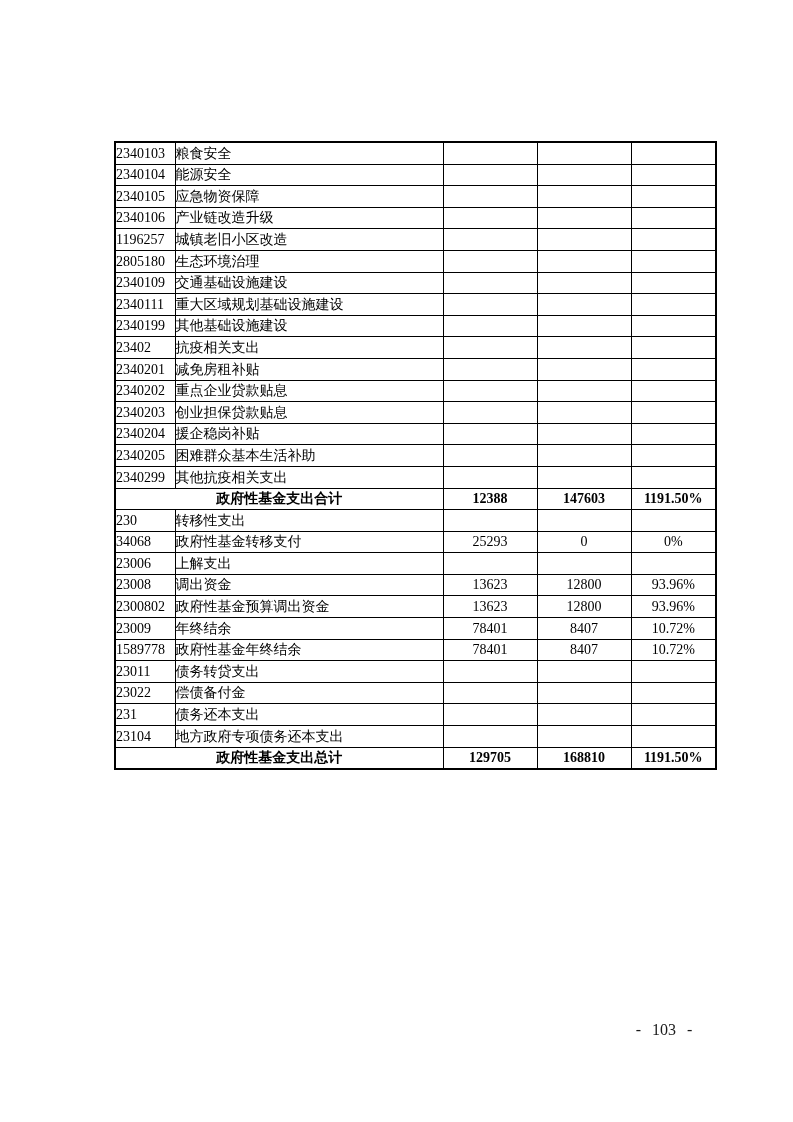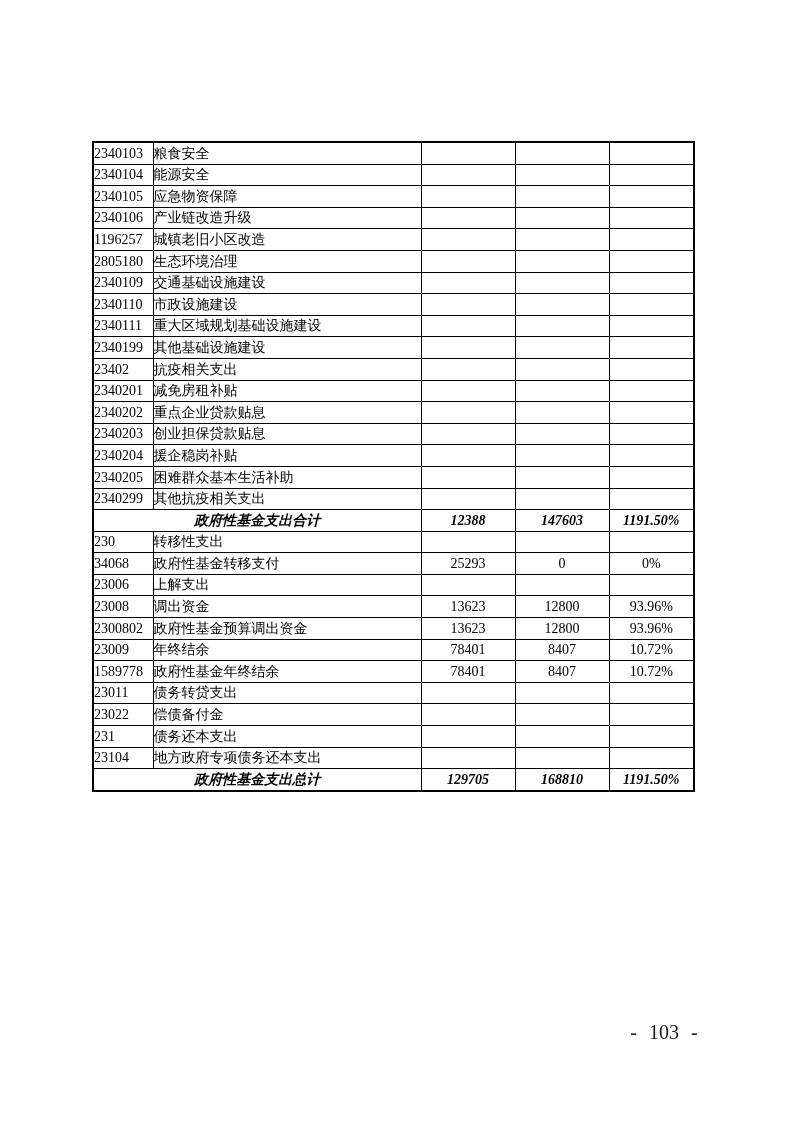--- a/index.html
+++ b/index.html
@@ -10,21 +10,21 @@
     position: relative;
     width: 793px;
     height: 1122px;
     background: #ffffff;
     font-family: "Liberation Serif", "DejaVu Serif", serif;
     color: #000000;
     overflow: hidden;
   }
   .table-wrap {
     position: absolute;
-    left: 92px;
+    left: 114px;
     top: 141px;
   }
   table.budget-table {
     border-collapse: collapse;
     table-layout: fixed;
     width: 601px;
     border: 2px solid #000000;
   }
   table.budget-table td {
     border: 1px solid #000000;
@@ -32,29 +32,29 @@
     padding: 0;
     font-size: 14px;
     line-height: 1.1;
     vertical-align: middle;
     white-space: nowrap;
     overflow: hidden;
   }
   td.c-code { padding-left: 4px; }
   td.c-name { padding-left: 6px; }
   td.c-num  { text-align: center; }
-  tr.summary td { font-weight: bold; font-style: italic; }
+  tr.summary td { font-weight: bold; }
   td.c-merged { text-align: center; font-weight: bold; }
   .page-number {
     position: absolute;
     top: 1021px;
     left: 628px;
     width: 72px;
     text-align: center;
-    font-size: 20px;
+    font-size: 16px;
     word-spacing: 7px;
     color: #1a1a1a;
   }
 </style>
 </head>
 <body>
 
 <div class="table-wrap">
   <table class="budget-table">
     <colgroup>
@@ -108,27 +108,20 @@
           <td class="c-num"></td>
         </tr>
         <tr>
           <td class="c-code">2340109</td>
           <td class="c-name">交通基础设施建设</td>
           <td class="c-num"></td>
           <td class="c-num"></td>
           <td class="c-num"></td>
         </tr>
         <tr>
-          <td class="c-code">2340110</td>
-          <td class="c-name">市政设施建设</td>
-          <td class="c-num"></td>
-          <td class="c-num"></td>
-          <td class="c-num"></td>
-        </tr>
-        <tr>
           <td class="c-code">2340111</td>
           <td class="c-name">重大区域规划基础设施建设</td>
           <td class="c-num"></td>
           <td class="c-num"></td>
           <td class="c-num"></td>
         </tr>
         <tr>
           <td class="c-code">2340199</td>
           <td class="c-name">其他基础设施建设</td>
           <td class="c-num"></td>

